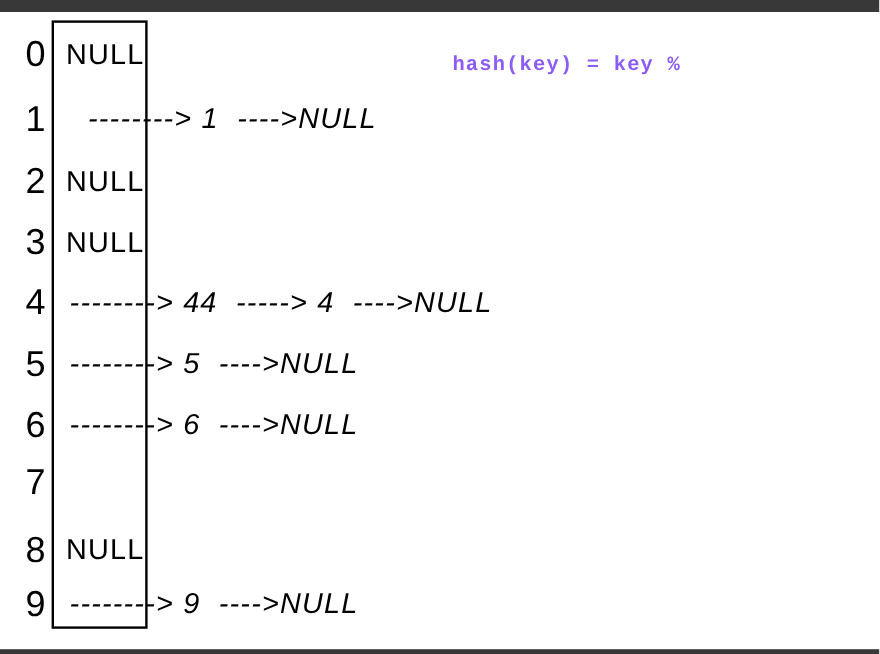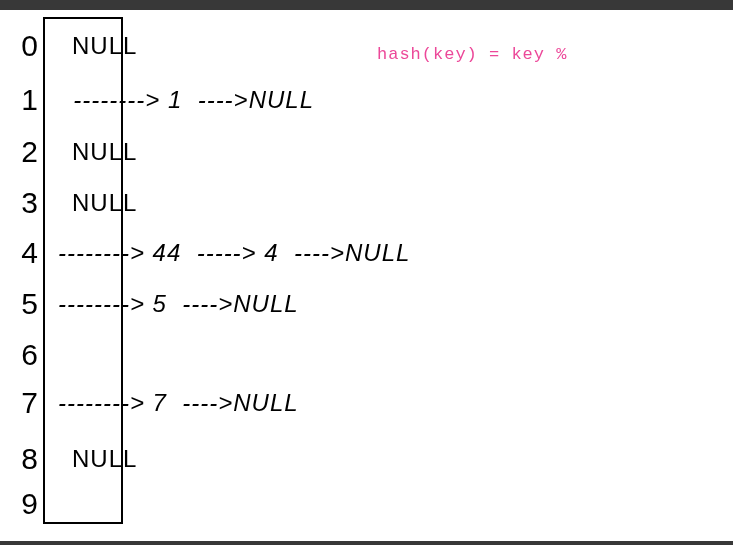--- a/index.html
+++ b/index.html
@@ -54,21 +54,21 @@
   .cell {
     position: absolute;
     top: 50%;
     transform: translateY(-50%);
     font-size: 24px;
     line-height: 1;
     letter-spacing: 1px;
     white-space: pre;
     color: #000000;
   }
-  .cell.empty { left: 72px; text-align: right; }
+  .cell.empty { left: 55px; text-align: right; }
   .cell.chain { left: 58px; font-style: italic; }
   .annotation {
     position: absolute;
     left: 377px;
     top: 40px;
     font-family: "Liberation Mono", monospace;
     font-size: 17px;
     letter-spacing: 1px;
     line-height: 29px;
     white-space: pre;
@@ -106,31 +106,32 @@
     <span class="cell chain">--------&gt; 44  -----&gt; 4  ----&gt;NULL</span>
   </div>
 
   <div class="bucket-row" style="top: 279px;">
     <span class="idx">5</span>
     <span class="cell chain">--------&gt; 5  ----&gt;NULL</span>
   </div>
 
   <div class="bucket-row" style="top: 330px;">
     <span class="idx">6</span>
+    <span class="cell chain">--------&gt; 6  ----&gt;NULL</span>
   </div>
 
   <div class="bucket-row" style="top: 378px;">
     <span class="idx">7</span>
-    <span class="cell chain">--------&gt; 7  ----&gt;NULL</span>
   </div>
 
   <div class="bucket-row" style="top: 434px;">
     <span class="idx">8</span>
     <span class="cell empty">NULL</span>
   </div>
 
   <div class="bucket-row" style="top: 479px;">
     <span class="idx">9</span>
+    <span class="cell chain">--------&gt; 9  ----&gt;NULL</span>
   </div>
 </div>
-  <div class="annotation" id="annotation" style="color: #ec4899;"><div>hash(key) = key %</div></div>
+  <div class="annotation" id="annotation" style="color: #8b5cf6; font-weight: bold;"><div>hash(key) = key %</div></div>
   <div class="bottom-bar" style="background: rgb(56, 56, 56);"></div>
 </div>
 
 </body></html>

